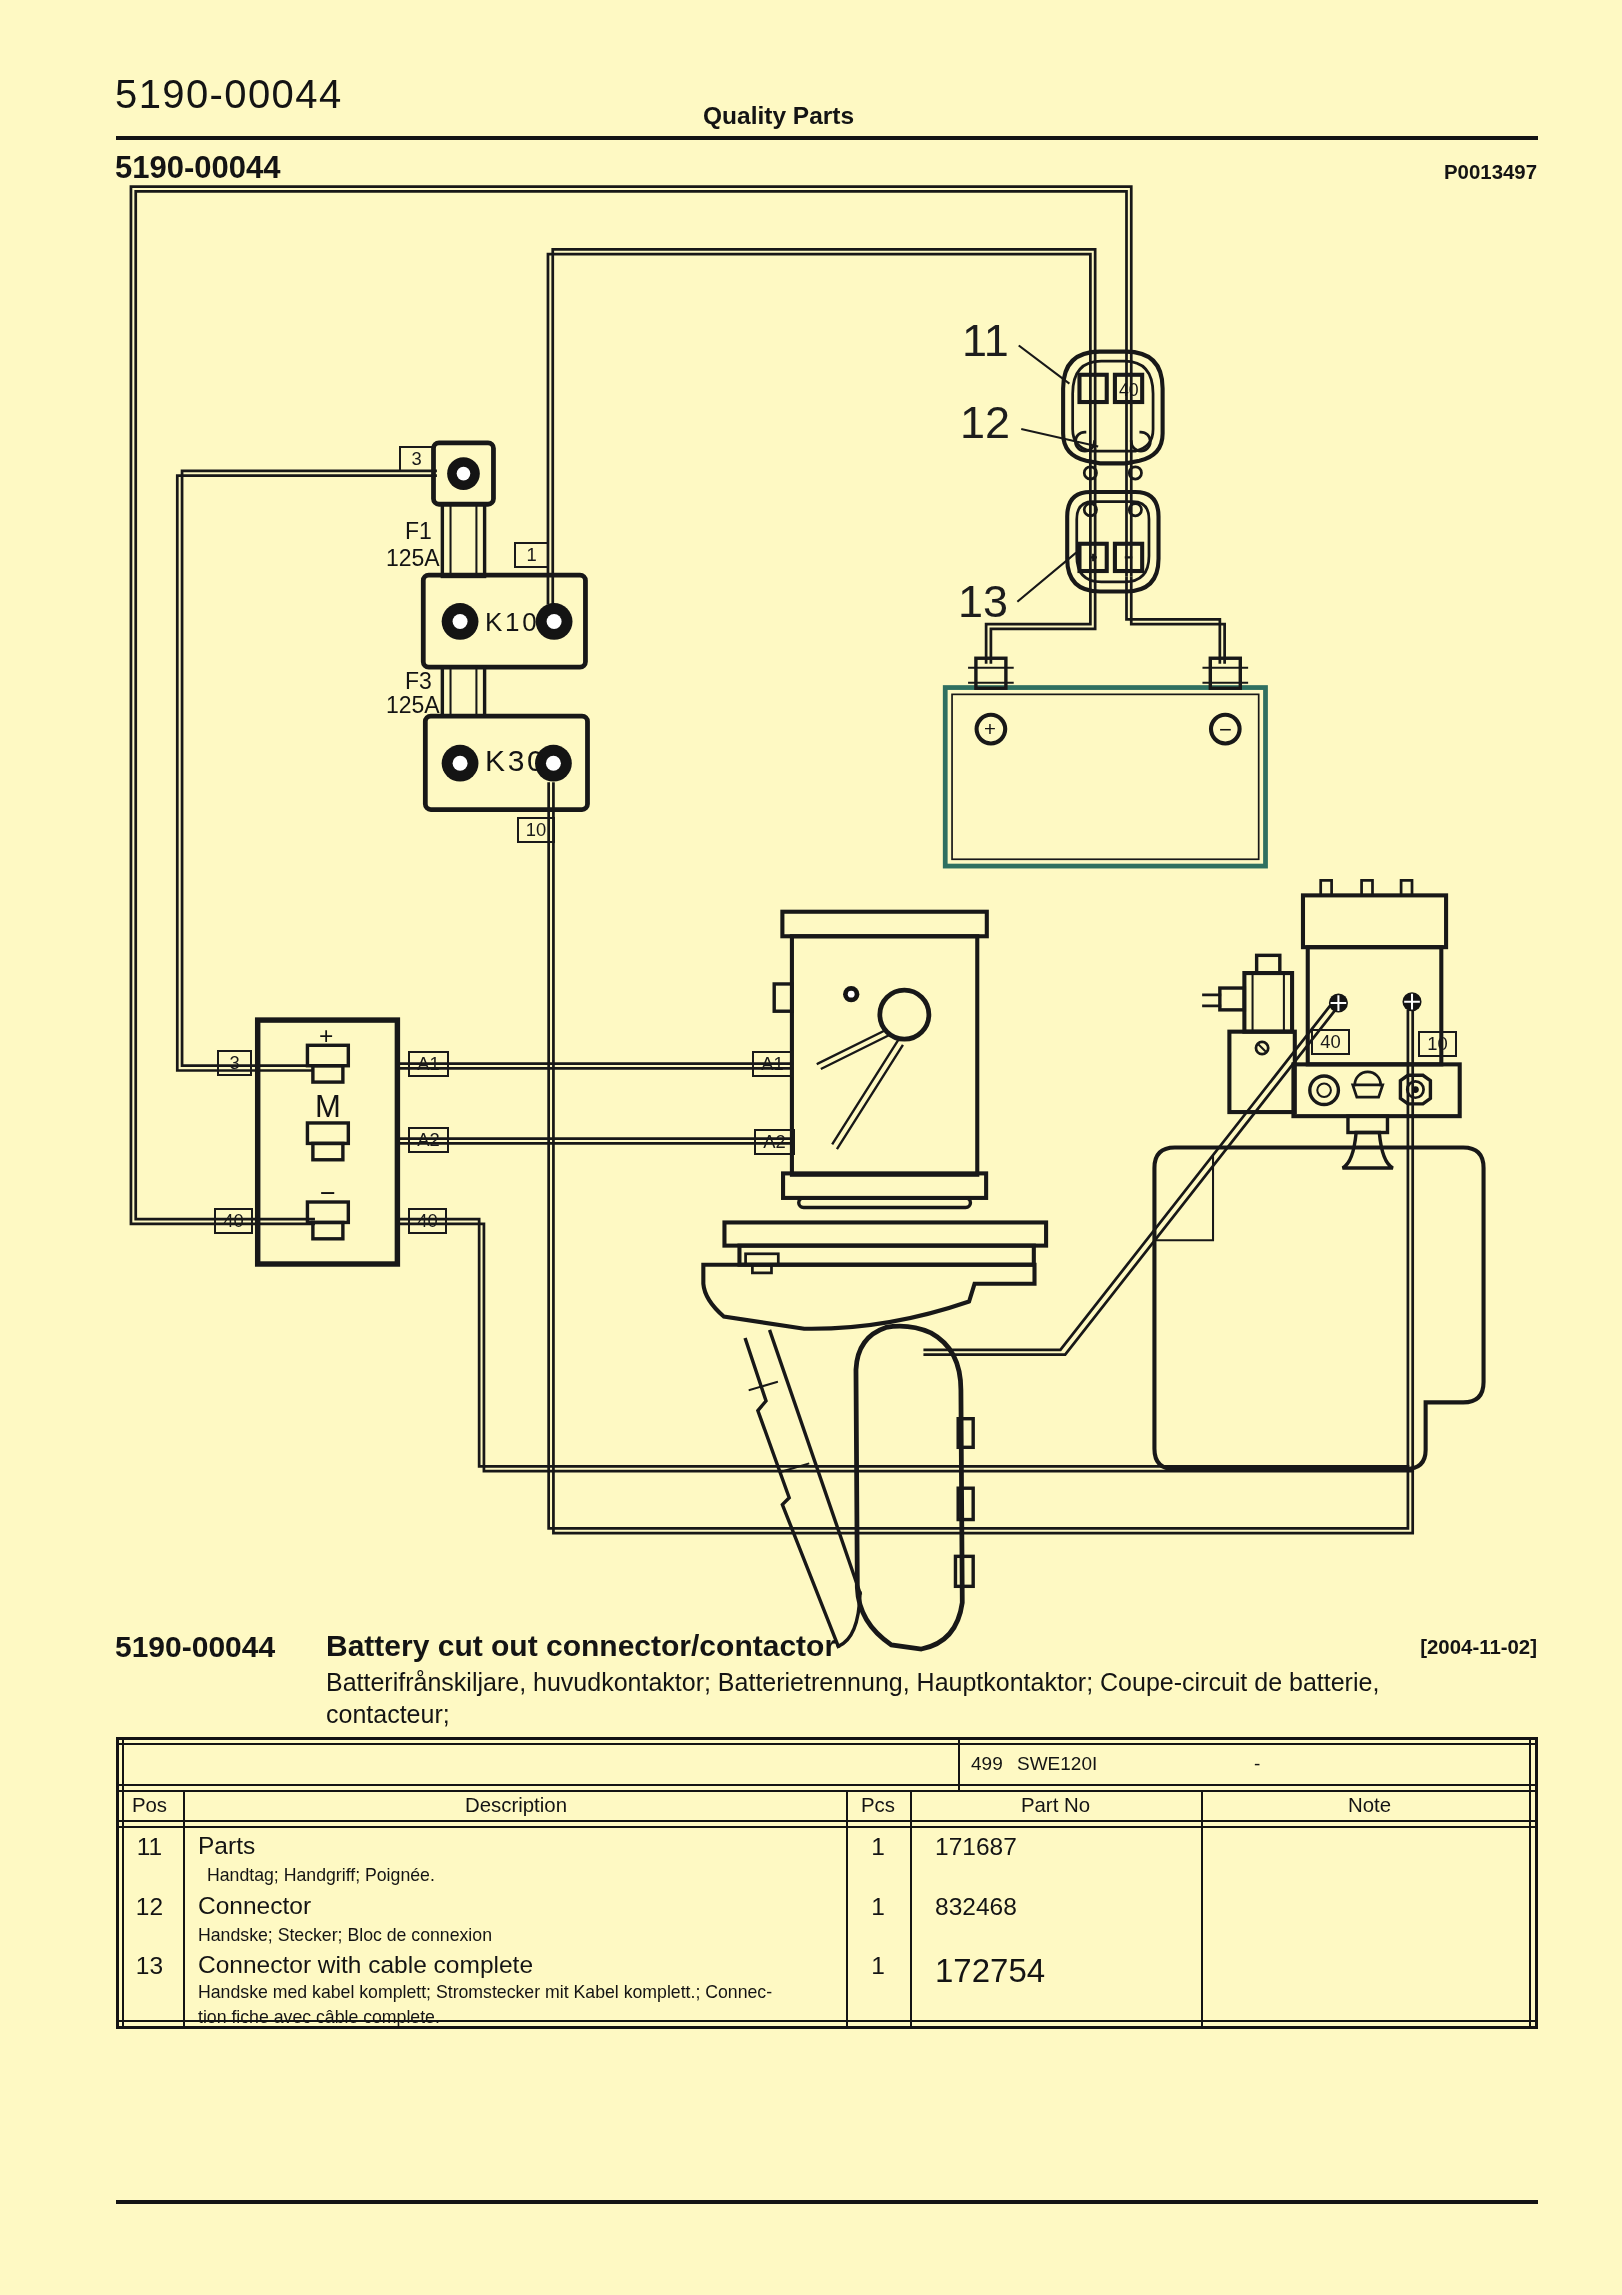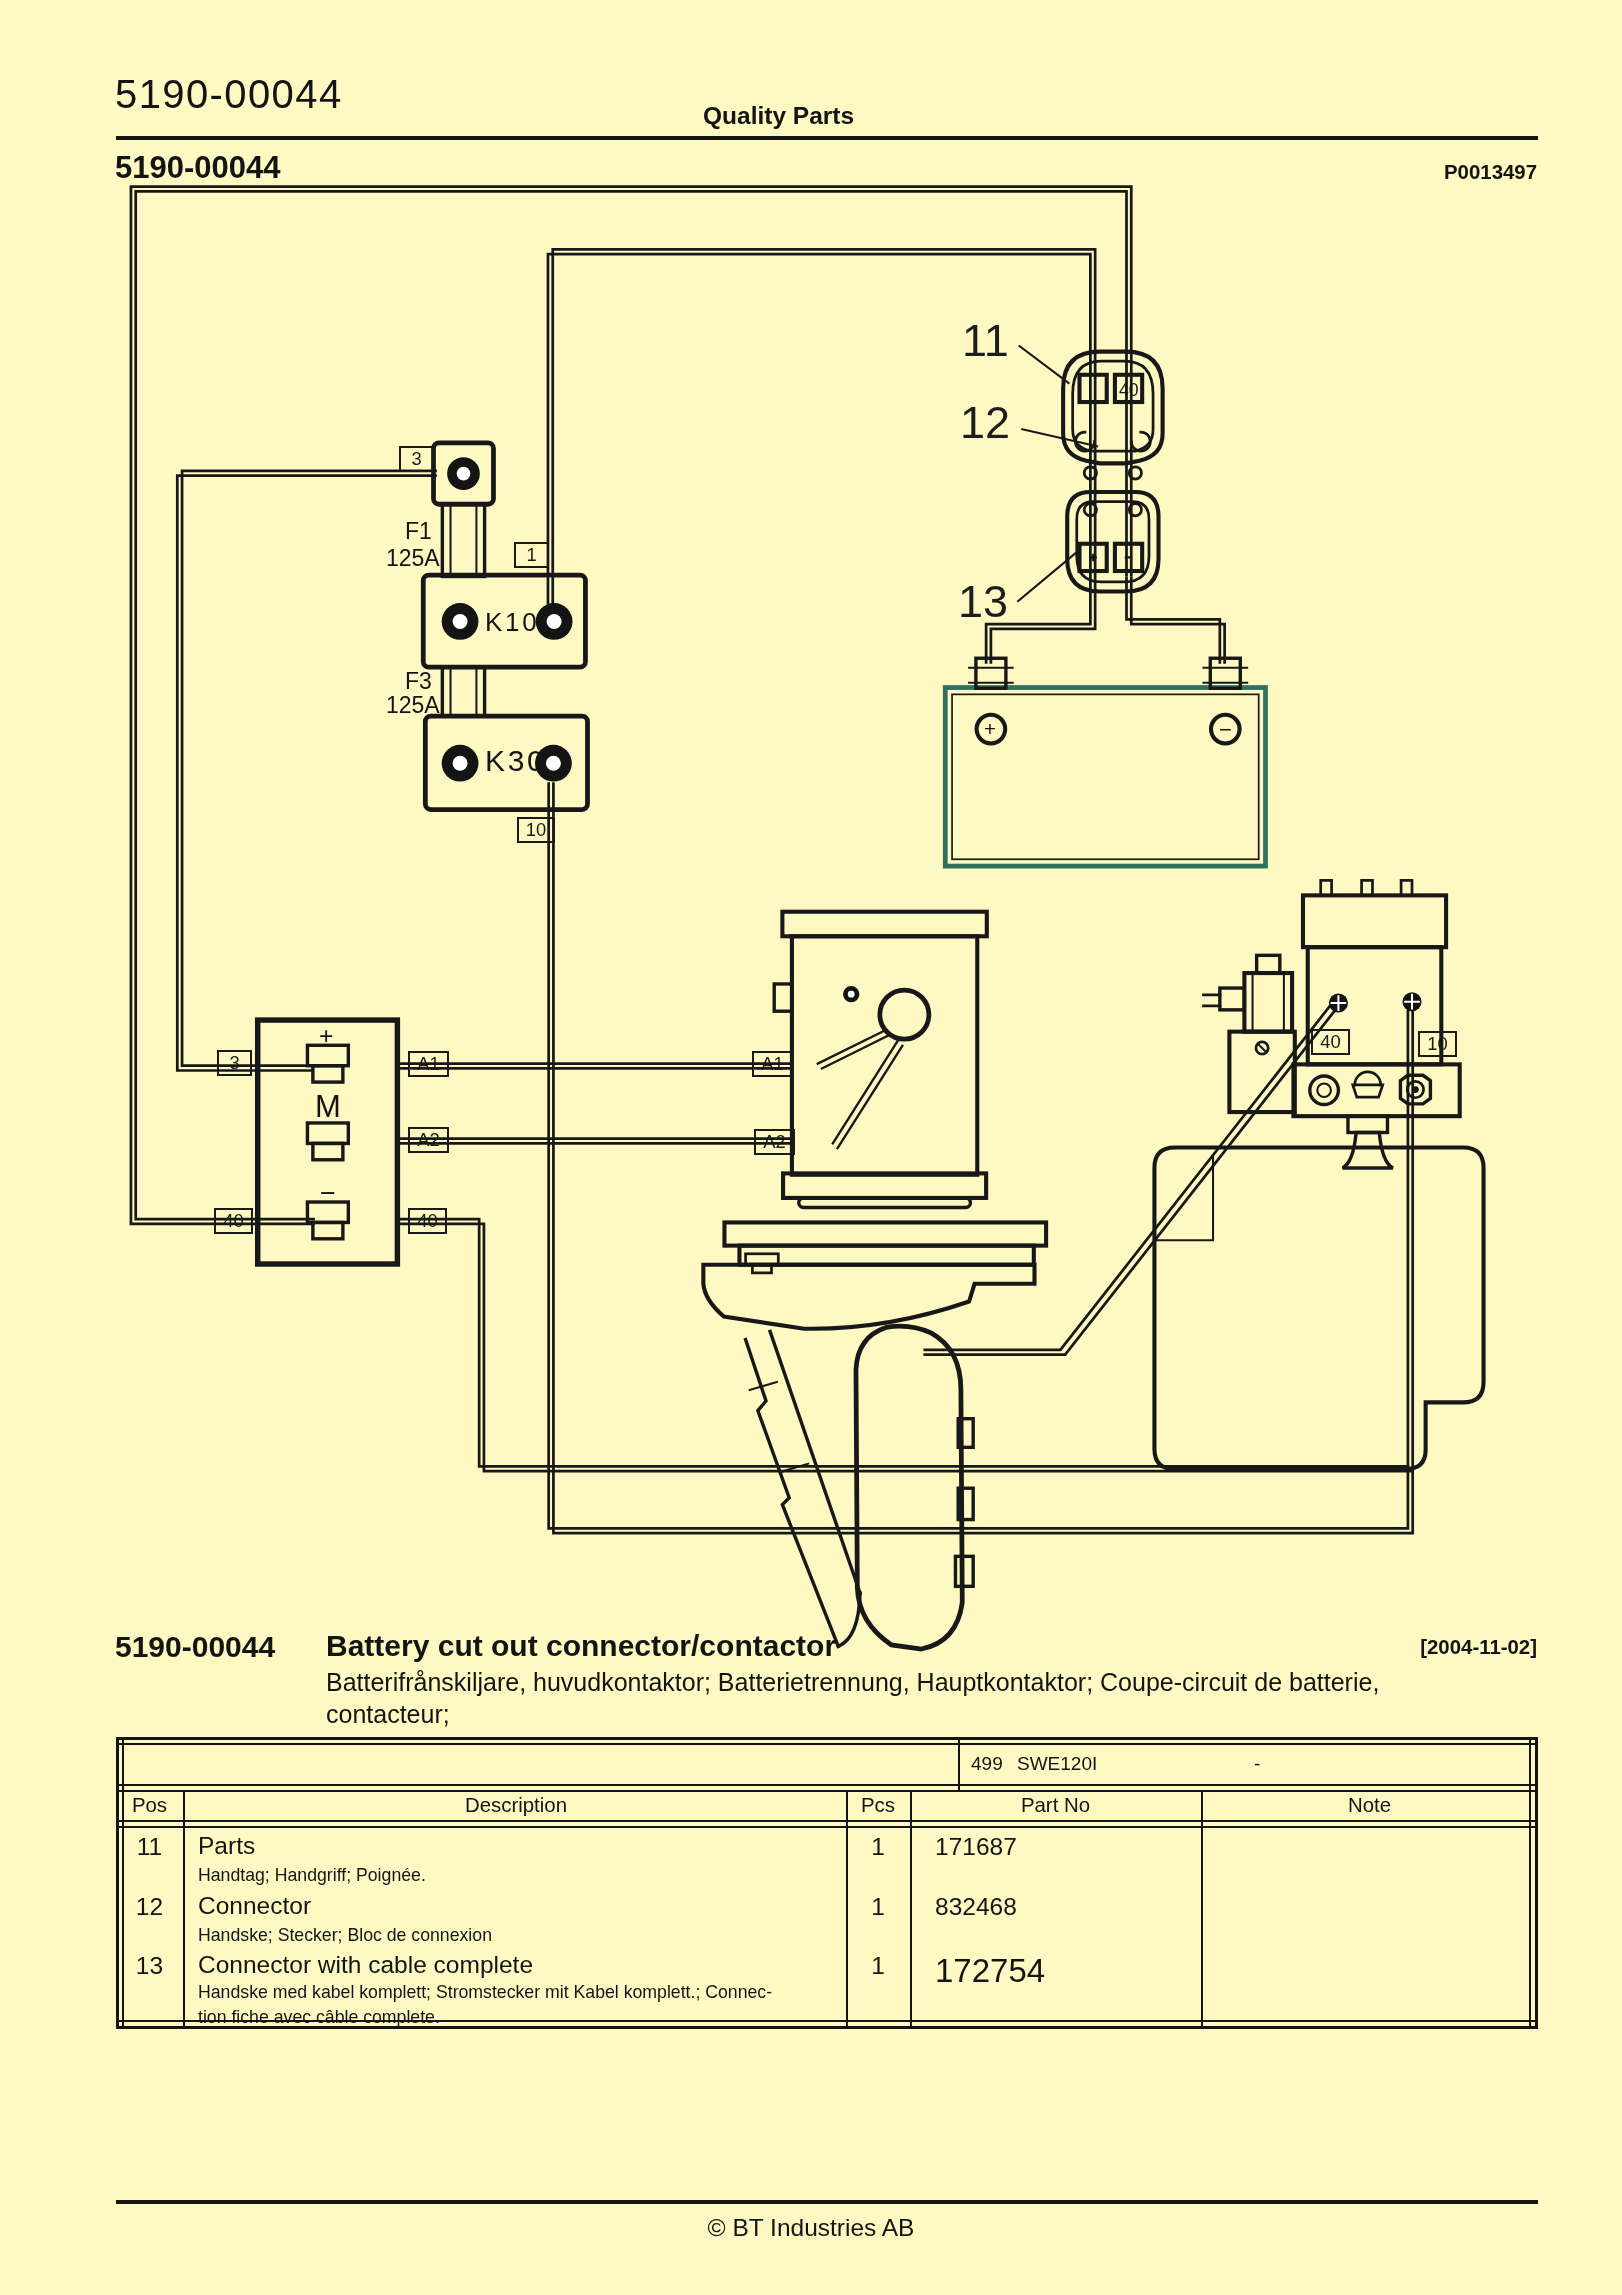--- a/index.html
+++ b/index.html
@@ -239,35 +239,34 @@
     <div class="t" style="left:1254px;top:1753px;font-size:19px;">-</div>
 
     <div class="t ctr" style="left:116px;top:1794px;width:67px;font-size:20.4px;">Pos</div>
     <div class="t ctr" style="left:183px;top:1794px;width:666px;font-size:20.4px;">Description</div>
     <div class="t ctr" style="left:846px;top:1794px;width:64px;font-size:20.4px;">Pcs</div>
     <div class="t ctr" style="left:910px;top:1794px;width:291px;font-size:20.4px;">Part No</div>
     <div class="t ctr" style="left:1201px;top:1794px;width:337px;font-size:20.4px;">Note</div>
 
     <div class="t ctr" style="left:116px;top:1833px;width:67px;font-size:24.5px;">11</div>
     <div class="t" style="left:198px;top:1832px;font-size:24.5px;">Parts</div>
-    <div class="t" style="left:198px;top:1865px;font-size:17.7px;">Handtag; Handgriff; Poignée.</div>
+    <div class="t" style="left:207px;top:1865px;font-size:17.7px;">Handtag; Handgriff; Poignée.</div>
     <div class="t ctr" style="left:846px;top:1833px;width:64px;font-size:24.5px;">1</div>
     <div class="t" style="left:935px;top:1833px;font-size:24.5px;">171687</div>
 
     <div class="t ctr" style="left:116px;top:1893px;width:67px;font-size:24.5px;">12</div>
     <div class="t" style="left:198px;top:1892px;font-size:24.5px;">Connector</div>
     <div class="t" style="left:198px;top:1925px;font-size:17.7px;">Handske; Stecker; Bloc de connexion</div>
     <div class="t ctr" style="left:846px;top:1893px;width:64px;font-size:24.5px;">1</div>
     <div class="t" style="left:935px;top:1893px;font-size:24.5px;">832468</div>
 
     <div class="t ctr" style="left:116px;top:1952px;width:67px;font-size:24.5px;">13</div>
     <div class="t" style="left:198px;top:1951px;font-size:24.5px;">Connector with cable complete</div>
     <div class="t" style="left:198px;top:1982px;font-size:17.7px;">Handske med kabel komplett; Stromstecker mit Kabel komplett.; Connec-</div>
     <div class="t" style="left:198px;top:2007px;font-size:17.7px;">tion fiche avec câble complete.</div>
     <div class="t ctr" style="left:846px;top:1952px;width:64px;font-size:24.5px;">1</div>
     <div class="t" style="left:935px;top:1952px;font-size:33px;">172754</div>
   </div>
 
   <div class="hline" style="left:116px;top:2200px;width:1422px;height:4.1px;"></div>
-  <div class="t ctr" style="left:0;top:2214px;width:1622px;font-size:24.5px;">© BT Industries AB</div>
 
 </div>
 
 
 </body></html>

